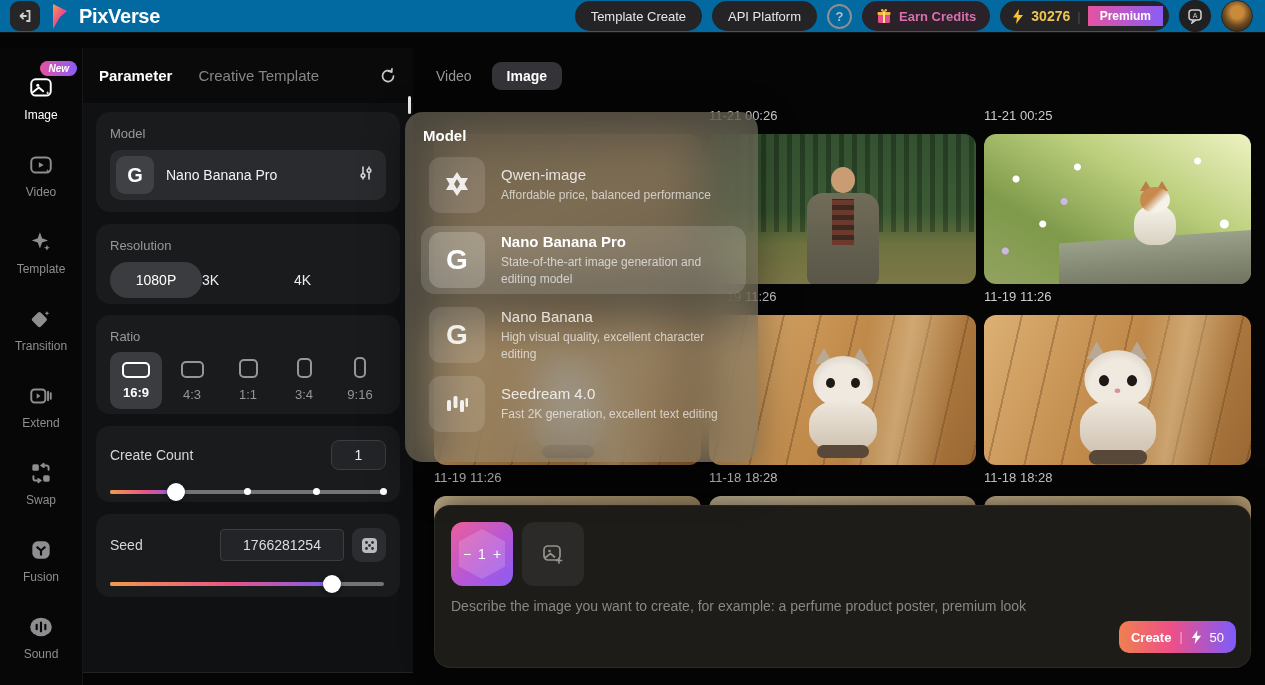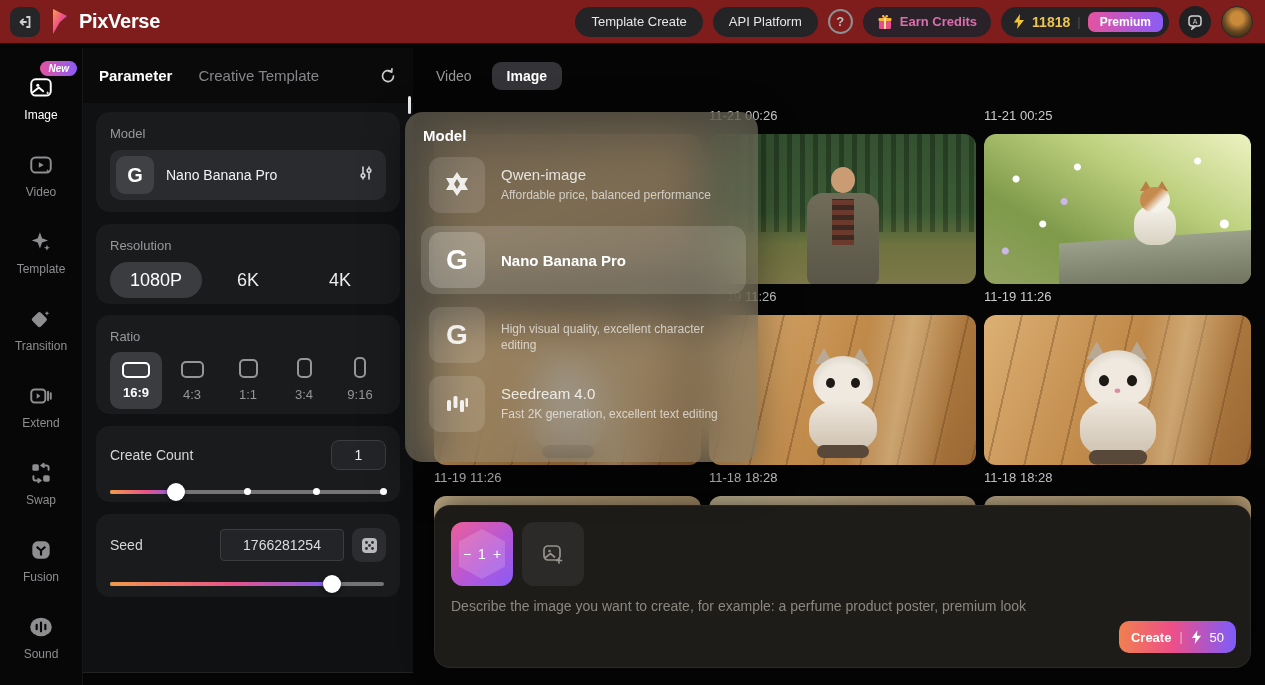--- a/index.html
+++ b/index.html
@@ -1,39 +1,39 @@
 <!DOCTYPE html>
 <html><head>
 <meta charset="utf-8">
 <style>
   * { box-sizing: border-box; margin: 0; padding: 0; }
   html,body { background:#000; }
   #app{position:relative;width:1265px;height:685px;background:#050505;overflow:hidden;
        font-family:"Liberation Sans",sans-serif;color:#fff;}
 
   
-  .header{position:absolute;top:0;left:0;right:0;height:44px;background:#7f1d1d;
+  .header{position:absolute;top:0;left:0;right:0;height:33px;background:#0369a1;
           border-bottom:1px solid #151516;display:flex;align-items:center;z-index:40;}
   .back-btn{margin-left:10px;width:30px;height:30px;border-radius:9px;background:#262628;
             display:grid;place-items:center;color:#cfcfcf;}
   .logo-wrap{display:flex;align-items:center;gap:8px;margin-left:10px;}
   .logo-text{font-size:20px;font-weight:800;letter-spacing:-.3px;color:#fff;}
   .hdr-right{position:absolute;right:12px;display:flex;align-items:center;gap:10px;}
   .pill{height:30px;padding:0 16px;border-radius:16px;background:#242427;display:flex;
         align-items:center;font-size:13px;color:#e6e6e8;}
   .help-circ{width:25px;height:25px;border-radius:50%;border:2px solid #8f8f92;color:#bdbdbf;
              display:grid;place-items:center;font-size:13px;font-weight:700;}
   .earn-pill{height:30px;padding:0 14px;border-radius:16px;background:#2a2228;display:flex;
              align-items:center;gap:7px;}
   .earn-label{font-size:13px;color:#d96fae;font-weight:600;}
   .credit-pill{height:30px;padding:0 6px 0 12px;border-radius:16px;background:#242427;
                display:flex;align-items:center;gap:7px;}
   .credit-num{font-size:14px;font-weight:700;color:#ecc64e;}
   .credit-sep{color:#4d4d50;font-size:13px;}
-  .premium-badge{padding:3px 12px;border-radius:7px;font-size:12px;font-weight:700;color:#fff;
+  .premium-badge{padding:3px 12px;border-radius:0;font-size:12px;font-weight:700;color:#fff;
                  background:linear-gradient(90deg,#e553a0,#8a5cf6);}
   .round-icon-btn{width:32px;height:32px;border-radius:50%;background:#202023;display:grid;
                   place-items:center;color:#cfcfcf;}
   .avatar{width:32px;height:32px;border-radius:50%;
           background:radial-gradient(circle at 50% 38%,#c98a3a 0 26%,#6b4a22 55%,#191410 100%);
           border:1px solid #2a2a2a;}
 
   
   .rail{position:absolute;top:48px;left:0;bottom:0;width:83px;background:#070708;
         border-right:1px solid #161618;padding-top:12px;z-index:30;}
@@ -57,21 +57,21 @@
   .card-label{font-size:13px;color:#98989c;}
   .card-model{top:64px;height:100px;}
   .model-select{margin-top:9px;height:50px;background:#2a2b2e;border-radius:10px;display:flex;
                 align-items:center;padding:0 12px 0 6px;gap:12px;cursor:pointer;}
   .g-tile{width:38px;height:38px;background:#404145;border-radius:9px;display:grid;place-items:center;
           font-size:20px;font-weight:700;color:#fff;}
   .model-name{font-size:14px;color:#f2f2f2;}
   .sliders-icon{margin-left:auto;color:#d6d6d8;}
   .card-res{top:176px;height:80px;}
   .res-row{margin-top:9px;display:flex;align-items:center;}
-  .res-opt{flex:1;text-align:center;font-size:18px;color:#ececec;cursor:pointer;}
+  .res-opt{flex:1;text-align:left;font-size:14px;color:#ececec;cursor:pointer;}
   .res-opt.selected{flex:none;width:92px;height:36px;background:#3b3c3f;border-radius:18px;
                     display:grid;place-items:center;color:#fff;}
   .card-ratio{top:267px;height:99px;}
   .ratio-row{margin-top:8px;display:flex;justify-content:space-between;align-items:flex-end;}
   .ratio-opt{width:52px;display:flex;flex-direction:column;align-items:center;gap:9px;
              padding-bottom:7px;cursor:pointer;}
   .ratio-opt .shape{border:2px solid #96969a;border-radius:5px;}
   .ratio-opt .rlabel{font-size:13px;color:#96969a;}
   .ratio-opt.selected{background:#3b3c3f;border-radius:10px;height:57px;justify-content:center;
                       padding-bottom:0;gap:7px;}
@@ -234,21 +234,21 @@
           <rect x="1.5" y="4" width="13" height="3" rx="1" fill="#f5b63e"></rect>
           <rect x="7" y="4" width="2" height="11" fill="#fde28a"></rect>
           <path d="M8 4 C5 4 4 1.5 6 1 C7.5 0.7 8 3 8 4 C8 3 8.5 0.7 10 1 C12 1.5 11 4 8 4Z" fill="#f5b63e"></path>
         </svg>
         <span class="earn-label">Earn Credits</span>
       </div>
       <div class="credit-pill">
         <svg width="12" height="15" viewBox="0 0 12 15">
           <path d="M7 0 L1 8.5 H5 L4 15 L11 6 H6.5 Z" fill="#f5c531"></path>
         </svg>
-        <span class="credit-num">11818</span>
+        <span class="credit-num">30276</span>
         <span class="credit-sep">|</span>
         <span class="premium-badge">Premium</span>
       </div>
       <div class="round-icon-btn">
         <svg width="16" height="16" viewBox="0 0 16 16" fill="none" stroke="currentColor" stroke-width="1.5">
           <rect x="2" y="2" width="12" height="10" rx="3"></rect>
           <path d="M6 12 L5 15 L9 12" fill="none"></path>
           <text x="8" y="9.5" font-size="7" fill="currentColor" stroke="none" text-anchor="middle" font-family="Liberation Sans">A</text>
         </svg>
       </div>
@@ -352,21 +352,21 @@
               <circle cx="11" cy="5.5" r="1.8" fill="#2a2b2e"></circle>
           </svg>
         </span>
       </div>
     </div>
 
     <div class="card card-res">
       <div class="card-label">Resolution</div>
       <div class="res-row">
         <div class="res-opt selected">1080P</div>
-        <div class="res-opt">6K</div>
+        <div class="res-opt">3K</div>
         <div class="res-opt">4K</div>
       </div>
     </div>
 
     <div class="card card-ratio">
       <div class="card-label">Ratio</div>
       <div class="ratio-row">
         <div class="ratio-opt selected">
           <div class="shape" style="width:28px;height:16px;"></div>
           <div class="rlabel">16:9</div>
@@ -571,26 +571,28 @@
       <div>
         <div class="dd-name">Qwen-image</div>
         <div class="dd-desc">Affordable price, balanced performance</div>
       </div>
     </div>
 
     <div class="dd-opt selected">
       <div class="dd-icon dd-g">G</div>
       <div>
         <div class="dd-name">Nano Banana Pro</div>
+        <div class="dd-desc">State-of-the-art image generation and editing model</div>
       </div>
     </div>
 
     <div class="dd-opt">
       <div class="dd-icon dd-g">G</div>
       <div>
+        <div class="dd-name">Nano Banana</div>
         <div class="dd-desc">High visual quality, excellent character editing</div>
       </div>
     </div>
 
     <div class="dd-opt">
       <div class="dd-icon">
         <svg width="26" height="26" viewBox="0 0 26 26" fill="currentColor">
           <rect x="3" y="9" width="4" height="11" rx="1.5"></rect>
           <rect x="9.5" y="5" width="4" height="12" rx="1.5"></rect>
           <rect x="16" y="9" width="4" height="12" rx="1.5"></rect>

